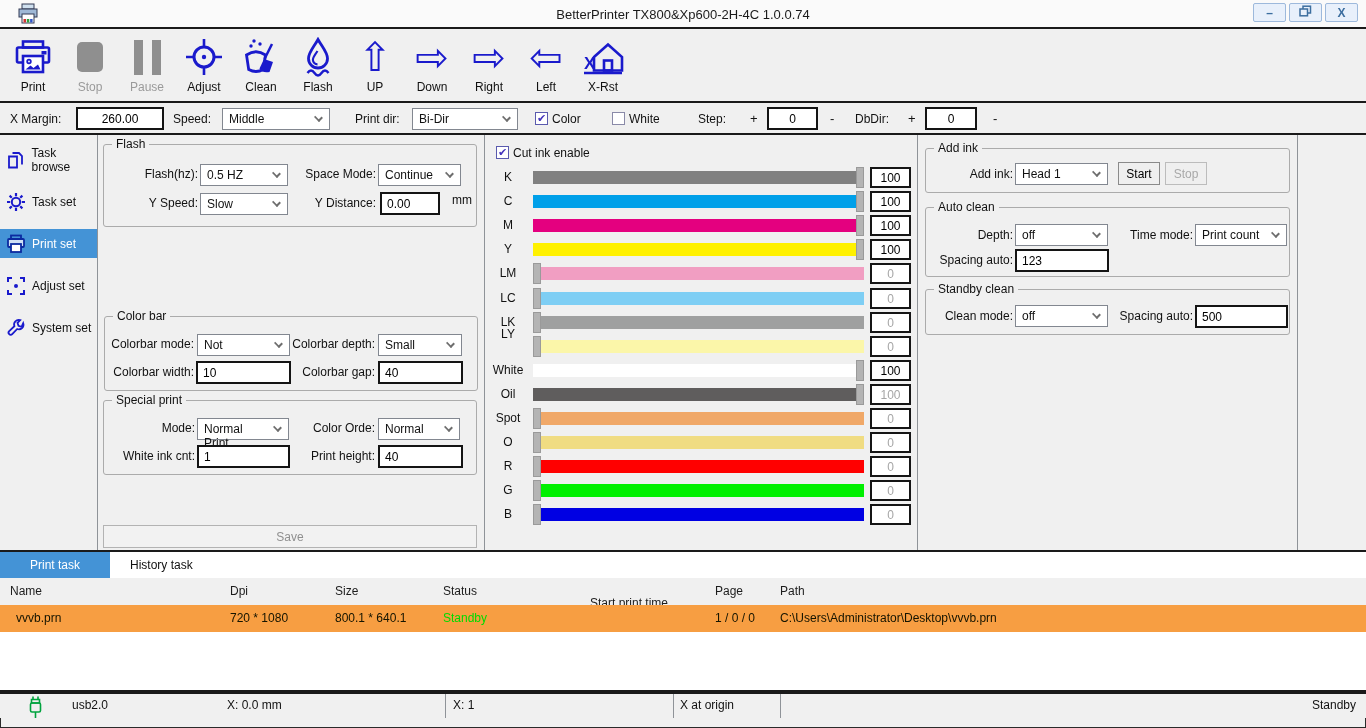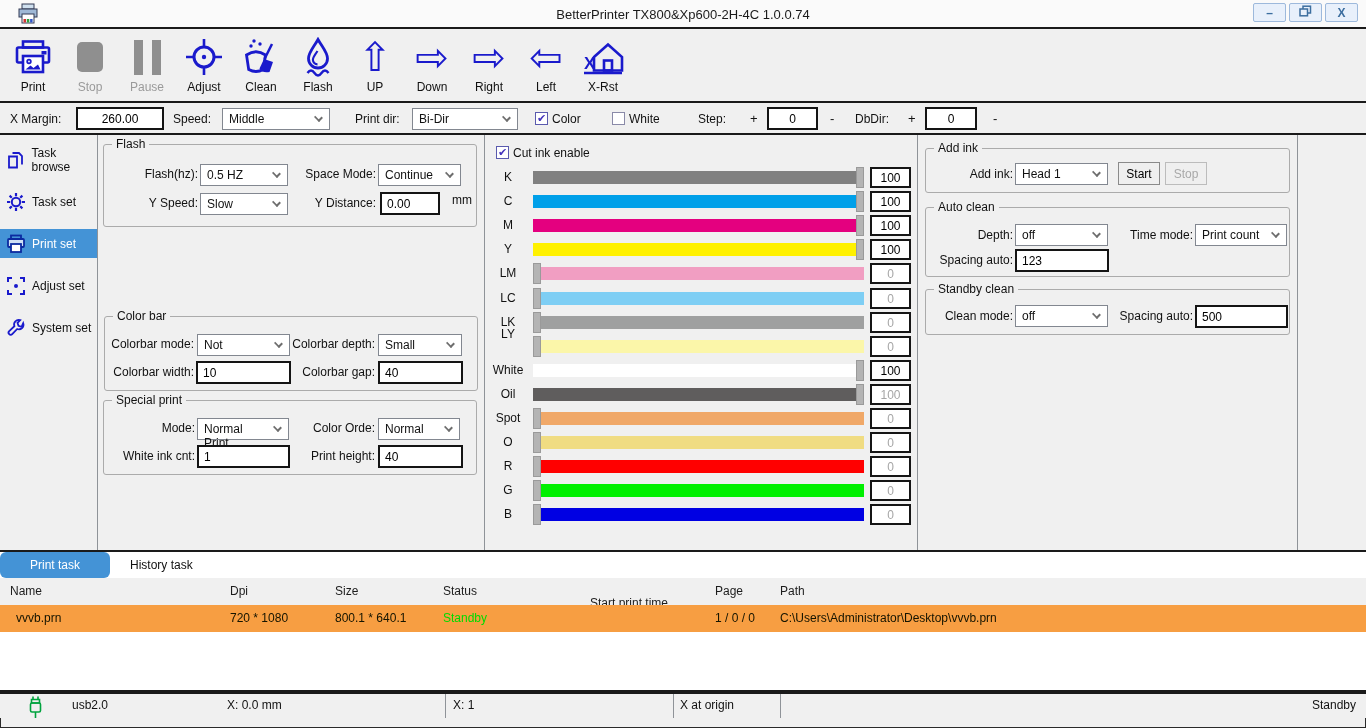--- a/index.html
+++ b/index.html
@@ -58,21 +58,21 @@
   
   .inklab { position:absolute; left:480px; width:56px; text-align:center; }
   .inktrack { position:absolute; left:533px; width:331px; height:13px; }
   .inkthumb { position:absolute; top:-4px; width:8px; height:21px; background:#b4b4b4; border:1px solid #9a9a9a; }
   .inkval { position:absolute; left:870px; width:41px; height:21px; border:2px solid #151515; background:#fff; text-align:center; font-family:"Liberation Sans",sans-serif; font-size:12px; }
 
   
   #taskarea { position:relative; height:140px; background:#fff; border-bottom:2px solid #1a1a1a; }
   #tabstrip { position:relative; height:26px; background:#fff; }
   .tab { position:absolute; top:0; height:26px; display:flex; align-items:center; padding-left:20px; font-size:12px; background:#fff; color:#111; }
-  .tab.active { background:#4493d6; color:#fff; justify-content:center; padding-left:0;border-radius:6px; }
+  .tab.active { background:#4493d6; color:#fff; justify-content:center; padding-left:0; }
   #thead { position:relative; height:27px; background:#f0f0f0; }
   .hcell { position:absolute; top:6px; font-size:12px; color:#1c1c1c; }
   #trow { position:relative; height:27px; }
   .rcell { position:absolute; top:6px; font-size:12px; color:#141400; }
 
   
   #statusbar { position:relative; height:26px; background:#f0f0f0; border-top:2px solid #1a1a1a; }
   #statusbar .sseg { position:absolute; top:4px; font-size:12px; }
   #statusbar .ssep { position:absolute; top:0; bottom:0; width:1px; background:#8f9398; }
 </style>
@@ -317,20 +317,21 @@
       <span class="alab" style="left:0;width:91px;top:20px">Mode:</span>
       <div class="dd" style="left:93px;top:17px;width:92px"><span>Normal Print</span><span class="chev"></span></div>
       <span class="alab" style="left:179px;width:92px;top:20px">Color Orde:</span>
       <div class="dd" style="left:274px;top:17px;width:82px"><span>Normal</span><span class="chev"></span></div>
       <span class="alab" style="left:0;width:91px;top:48px">White ink cnt:</span>
       <input class="ti" style="left: 93px; top: 44px; width: 93px;" value="1">
       <span class="alab" style="left:179px;width:92px;top:48px">Print height:</span>
       <input class="ti" style="left: 274px; top: 44px; width: 85px;" value="40">
     </div>
 
+    <button class="btn" id="save-btn" style="left:103px;top:390px;width:374px">Save</button>
 
     <span class="cb checked" style="left:496px;top:11px"></span>
     <span class="lab" style="position:absolute;left:513px;top:11px">Cut ink enable</span>
     <div id="inkrows">
         <span class="inklab" style="top: 35px;">K</span>
         <div class="inktrack" style="top: 36px; background: rgb(128, 128, 128);">
           <div class="inkthumb" style="left: calc(100% - 8px);"></div>
         </div>
         <input class="inkval" value="100" style="top: 32px; color: rgb(0, 0, 0);">
         <span class="inklab" style="top: 59px;">C</span>

